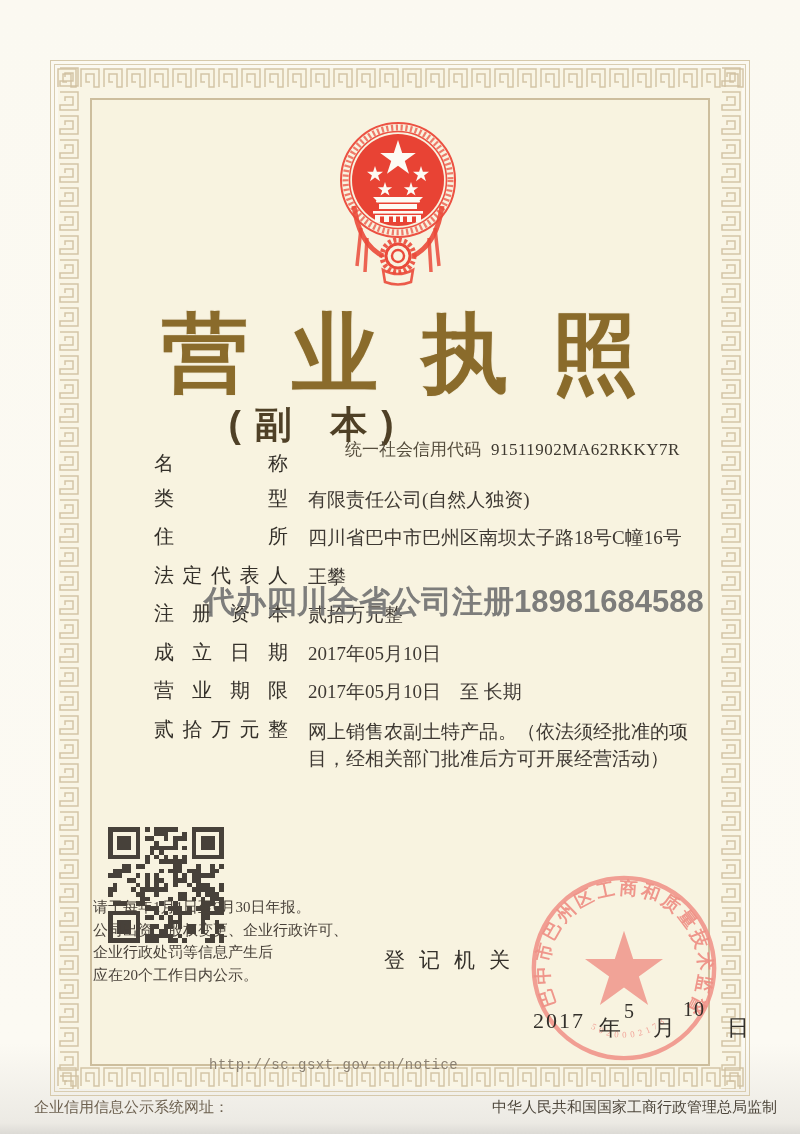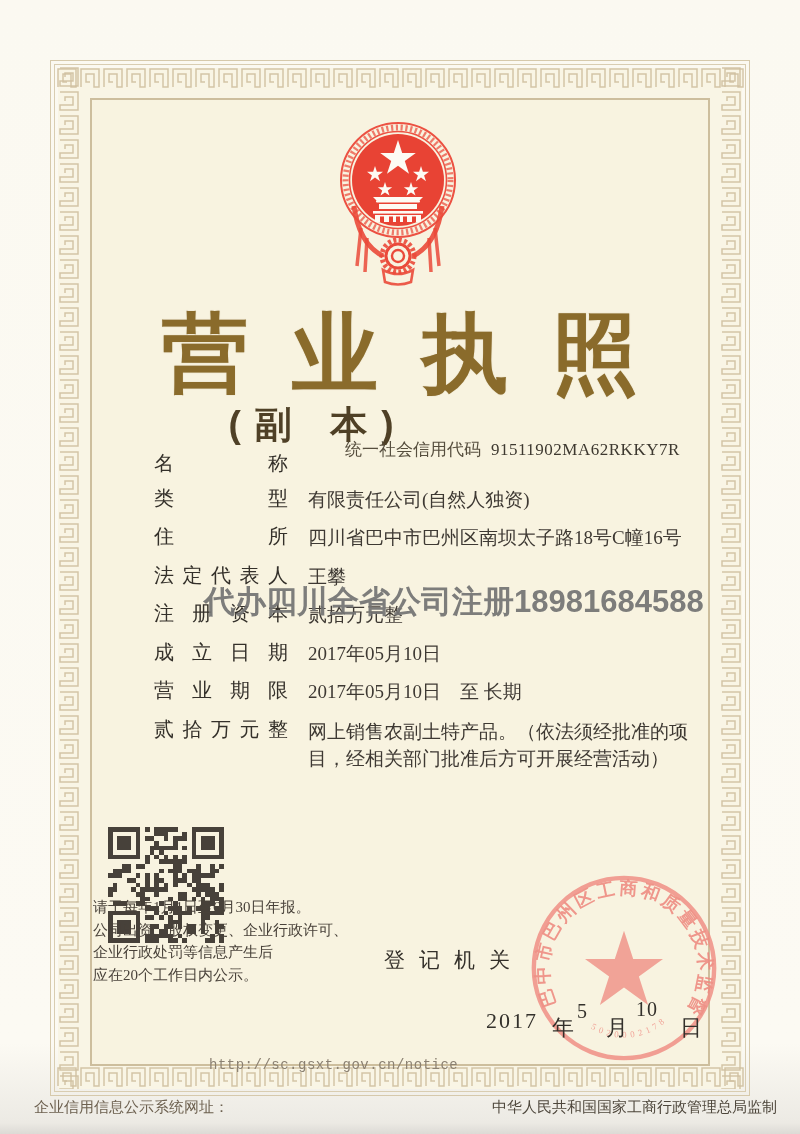--- a/index.html
+++ b/index.html
@@ -51,21 +51,21 @@
     font-family:"Liberation Sans", sans-serif;
     font-size:31px;font-weight:700;color:#737373;white-space:nowrap;
     letter-spacing:0px;opacity:.92;z-index:30;
   }
   
   .qr{left:108px;top:827px;width:116px;height:116px;}
   .notes{left:93px;top:896px;font-size:15px;color:#49423a;line-height:22.5px;}
   
   .authority{left:384px;top:946px;font-size:21px;color:#34302a;letter-spacing:14px;}
   .seal{left:526px;top:870px;width:196px;height:196px;z-index:5;opacity:.93;}
-  .dateline{z-index:10;font-family:"Liberation Serif", serif;color:#33302b;}
+  .dateline{z-index:10;font-family:"Liberation Serif", serif;color:#33302b;margin-left:47px;}
   .d-year{left:486px;top:1008px;font-size:22px;letter-spacing:2px;}
   .d-yu{left:552px;top:1013px;font-size:22px;}
   .d-month{left:577px;top:1000px;font-size:20px;}
   .d-mu{left:606px;top:1013px;font-size:22px;}
   .d-day{left:636px;top:998px;font-size:20px;letter-spacing:1px;}
   .d-du{left:680px;top:1013px;font-size:22px;}
   
   .url{
     left:209px;top:1057px;z-index:6;
     font-family:"Liberation Mono", monospace;font-size:14px;color:#8b8172;letter-spacing:.5px;

